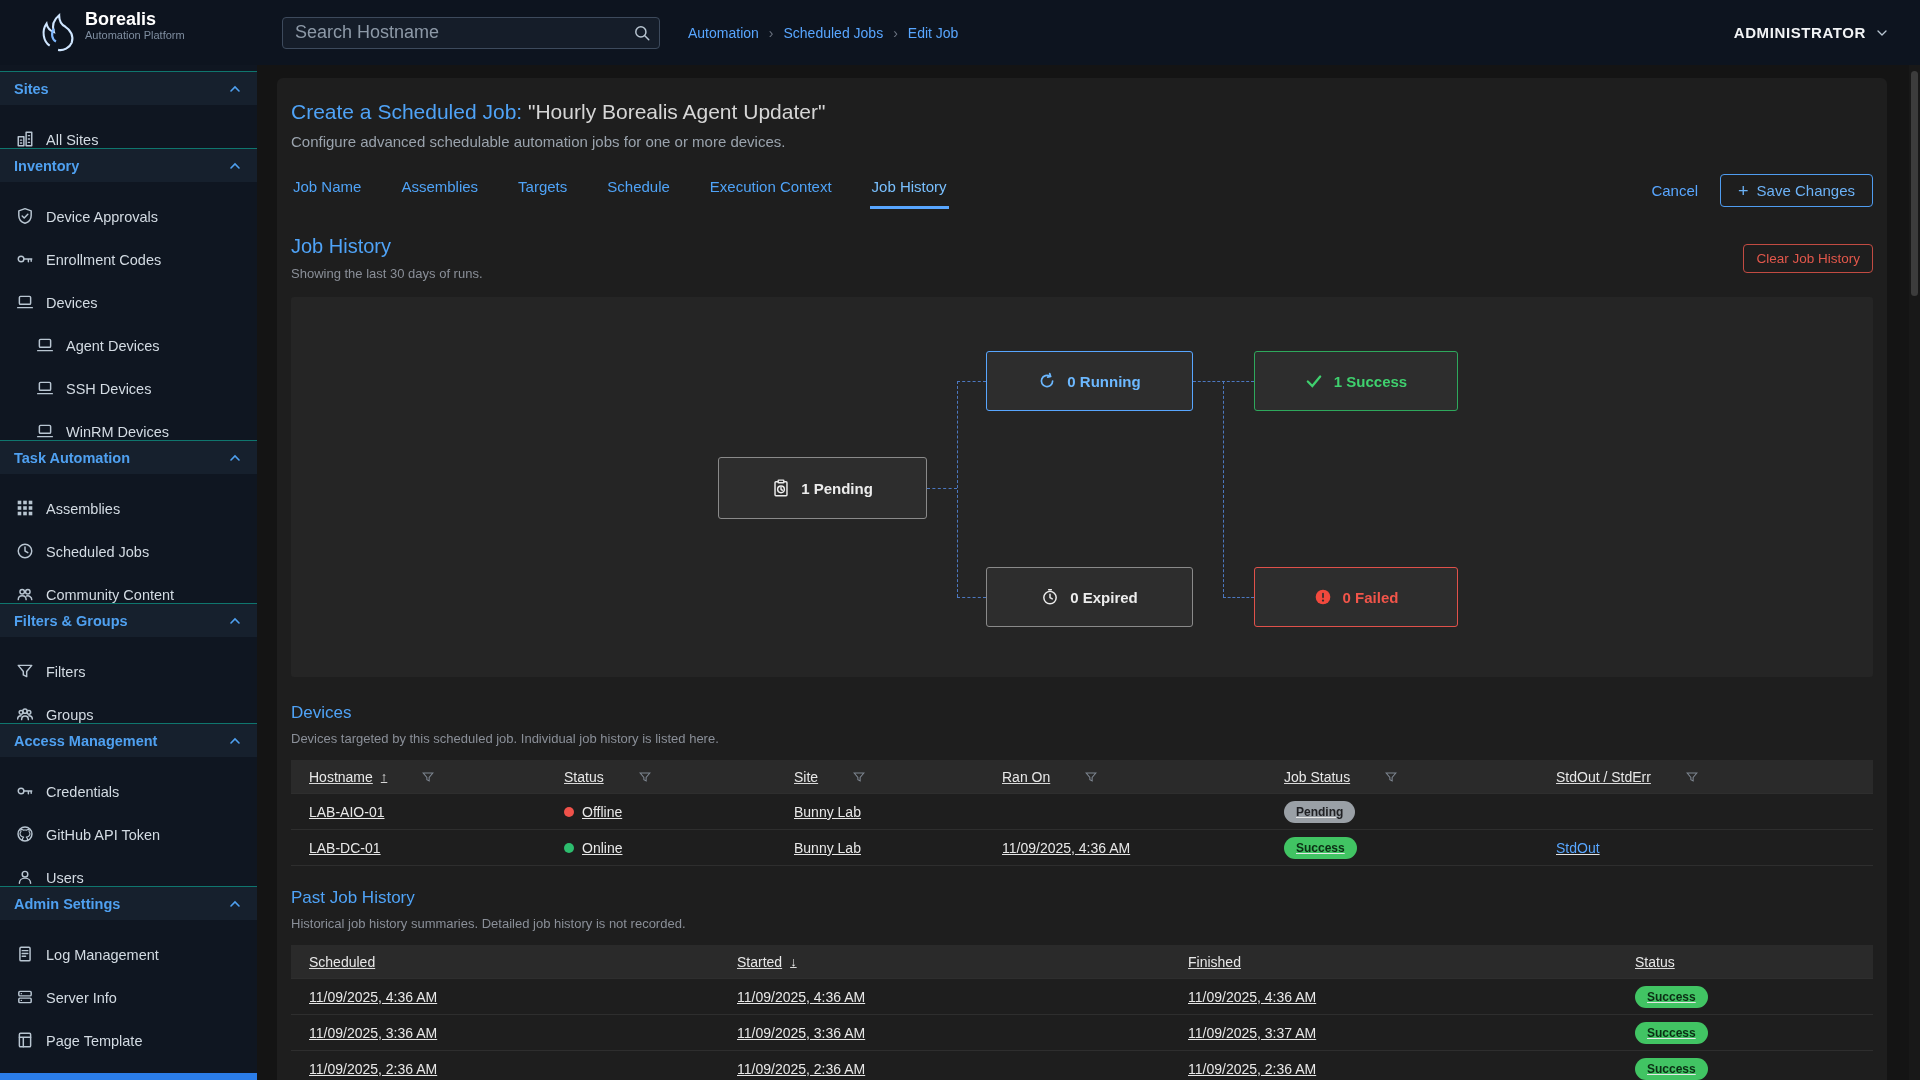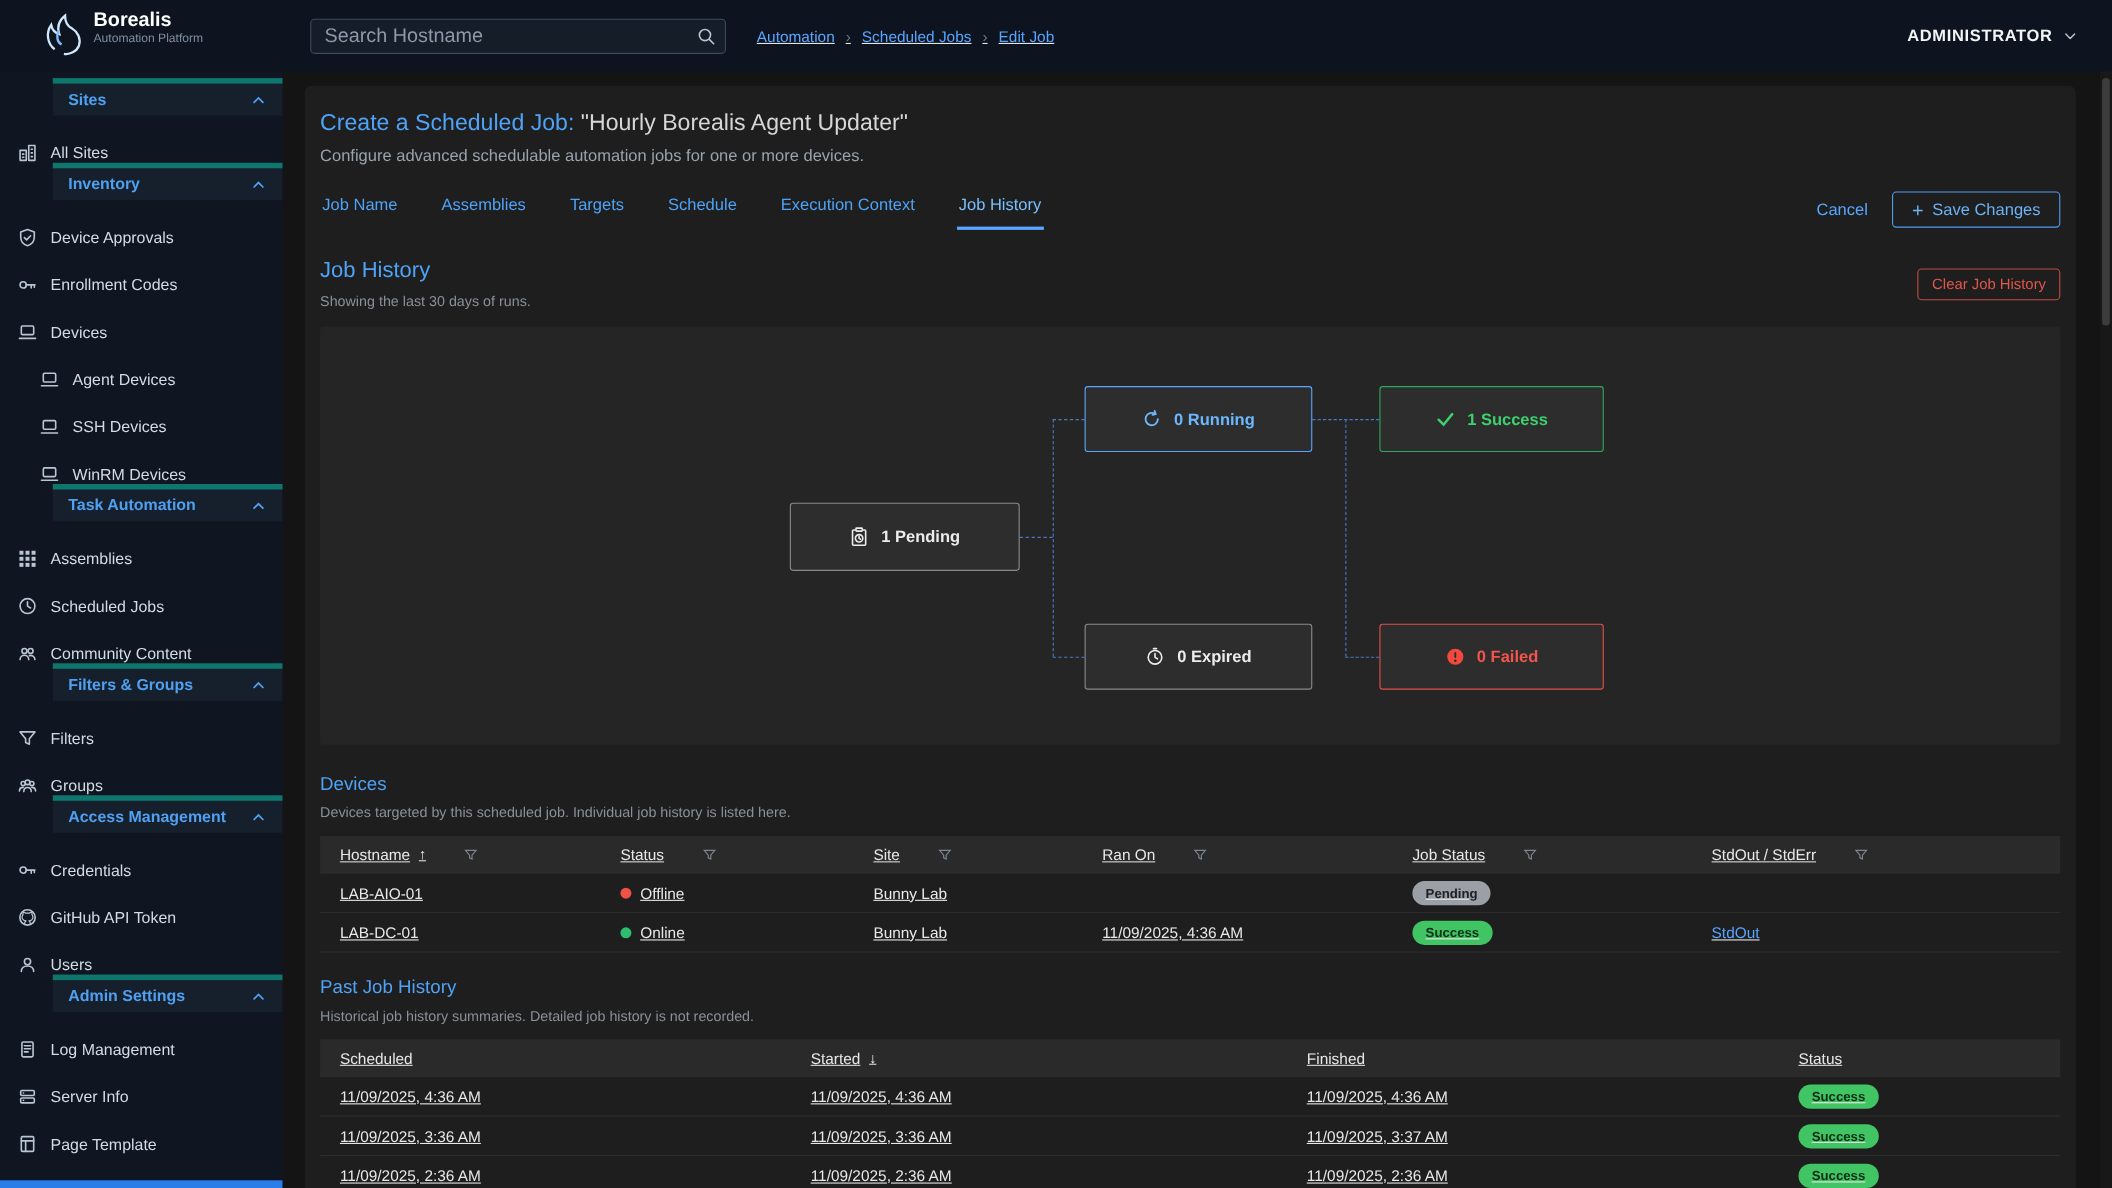--- a/index.html
+++ b/index.html
@@ -10,33 +10,33 @@
   .topbar { height:65px; background:#0d141f; display:flex; align-items:center; }
   .brand { width:257px; display:flex; align-items:flex-start; gap:8px; padding-left:10px; flex:none;margin-left:25px; }
   .brand-name { color:#ffffff; font-size:18px; font-weight:700; line-height:1.1; }
   .brand-sub { color:#7f8ea0; font-size:11px; }
   .search-wrap { position:relative; width:378px; flex:none; }
   .search-wrap input { width:100%; height:32px; background:#151d29; border:1px solid #3d4a5c;
      border-radius:4px; color:#cfd8e2; font-size:18px; padding:0 34px 0 12px; outline:none;
      font-family:"Liberation Sans",sans-serif; }
   .search-wrap input::placeholder { color:#8d99a7; }
   .search-ico { position:absolute; right:9px; top:7px; }
-  .crumbs { display:flex; align-items:center; gap:10px; margin-left:28px; font-size:14px;text-decoration:underline; }
+  .crumbs { display:flex; align-items:center; gap:10px; margin-left:28px; font-size:14px; }
   .crumb { color:#58a6ff; cursor:pointer; }
   .crumb-sep { color:#6b7380; font-size:14px; }
   .admin { margin-left:auto; padding-right:30px; display:flex; align-items:center; gap:8px;
      color:#f2f4f6; font-size:15px; font-weight:700; letter-spacing:.6px; cursor:pointer; }
 
   
   .layout { display:flex; height:1015px; }
 
   
   .sidebar { width:257px; flex:none; background:#0f1621; padding-top:6px; position:relative; overflow:hidden; }
-  .sec-head { height:34px; background:#16202d; border-top:5px solid #0f766e; display:flex;
-     align-items:center; justify-content:space-between; padding:0 14px; cursor:pointer;margin-left:48px; }
+  .sec-head { height:34px; background:#16202d; border-top:1px solid #0f766e; display:flex;
+     align-items:center; justify-content:space-between; padding:0 14px; cursor:pointer; }
   .sec-head span { color:#4fa0f0; font-size:14.5px; font-weight:700; }
   .side-item { height:43px; display:flex; align-items:flex-end; gap:12px; padding-left:16px;
      color:#d3dbe3; font-size:14.5px; cursor:pointer; }
   .side-item.indent { padding-left:36px; }
   .si-icon { width:18px; height:18px; display:inline-flex; flex:none; }
   .side-strip { position:absolute; left:0; right:0; bottom:0; height:7px; background:#2b7de9; }
 
   
   .main { flex:1; padding:13px 33px 0 20px; }
   .panel { background:#1e1e1e; border-radius:6px; padding:22px 14px 0 14px; height:1200px; }

